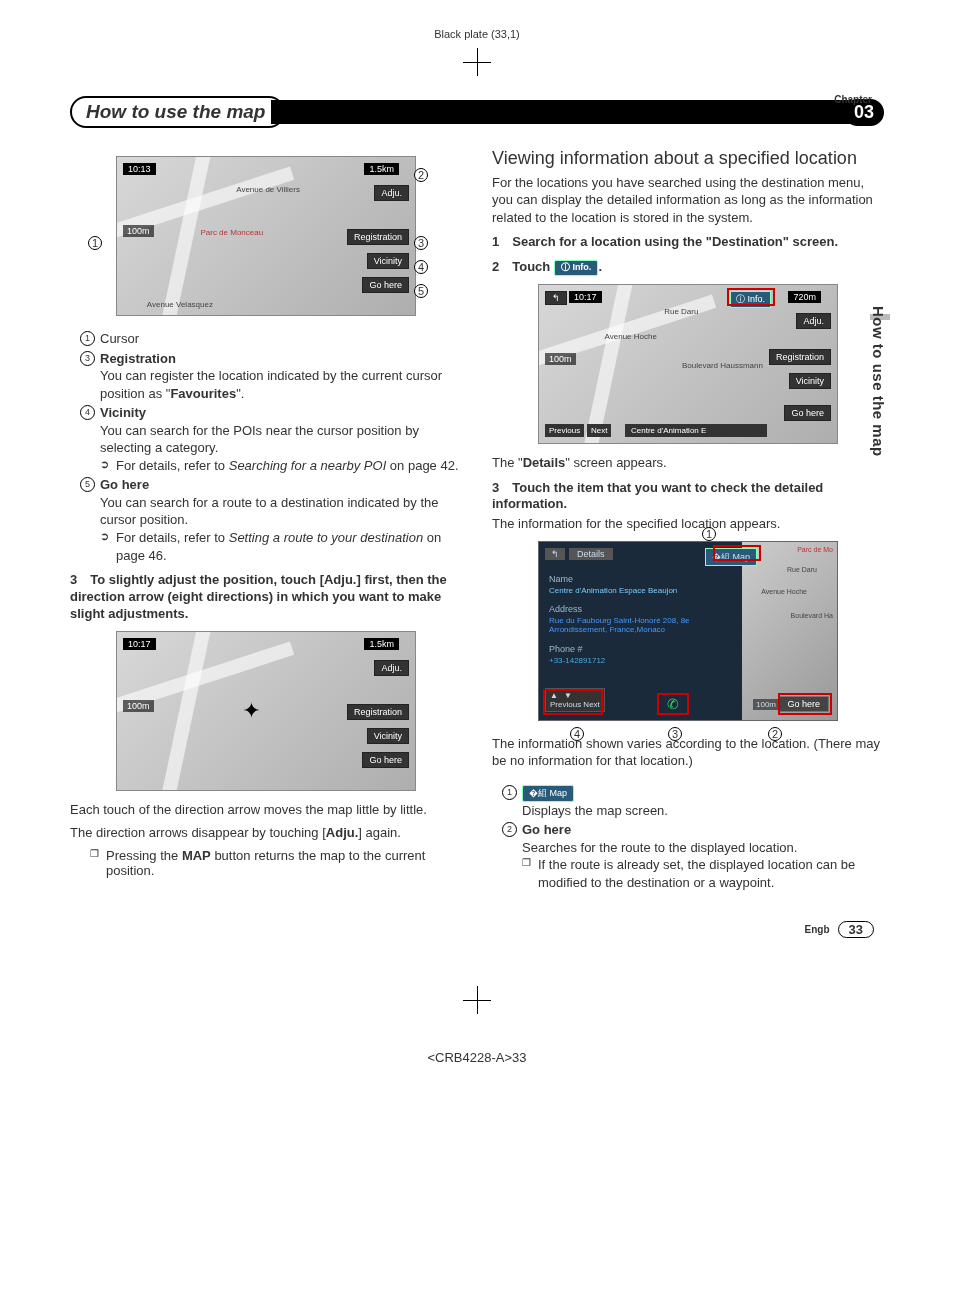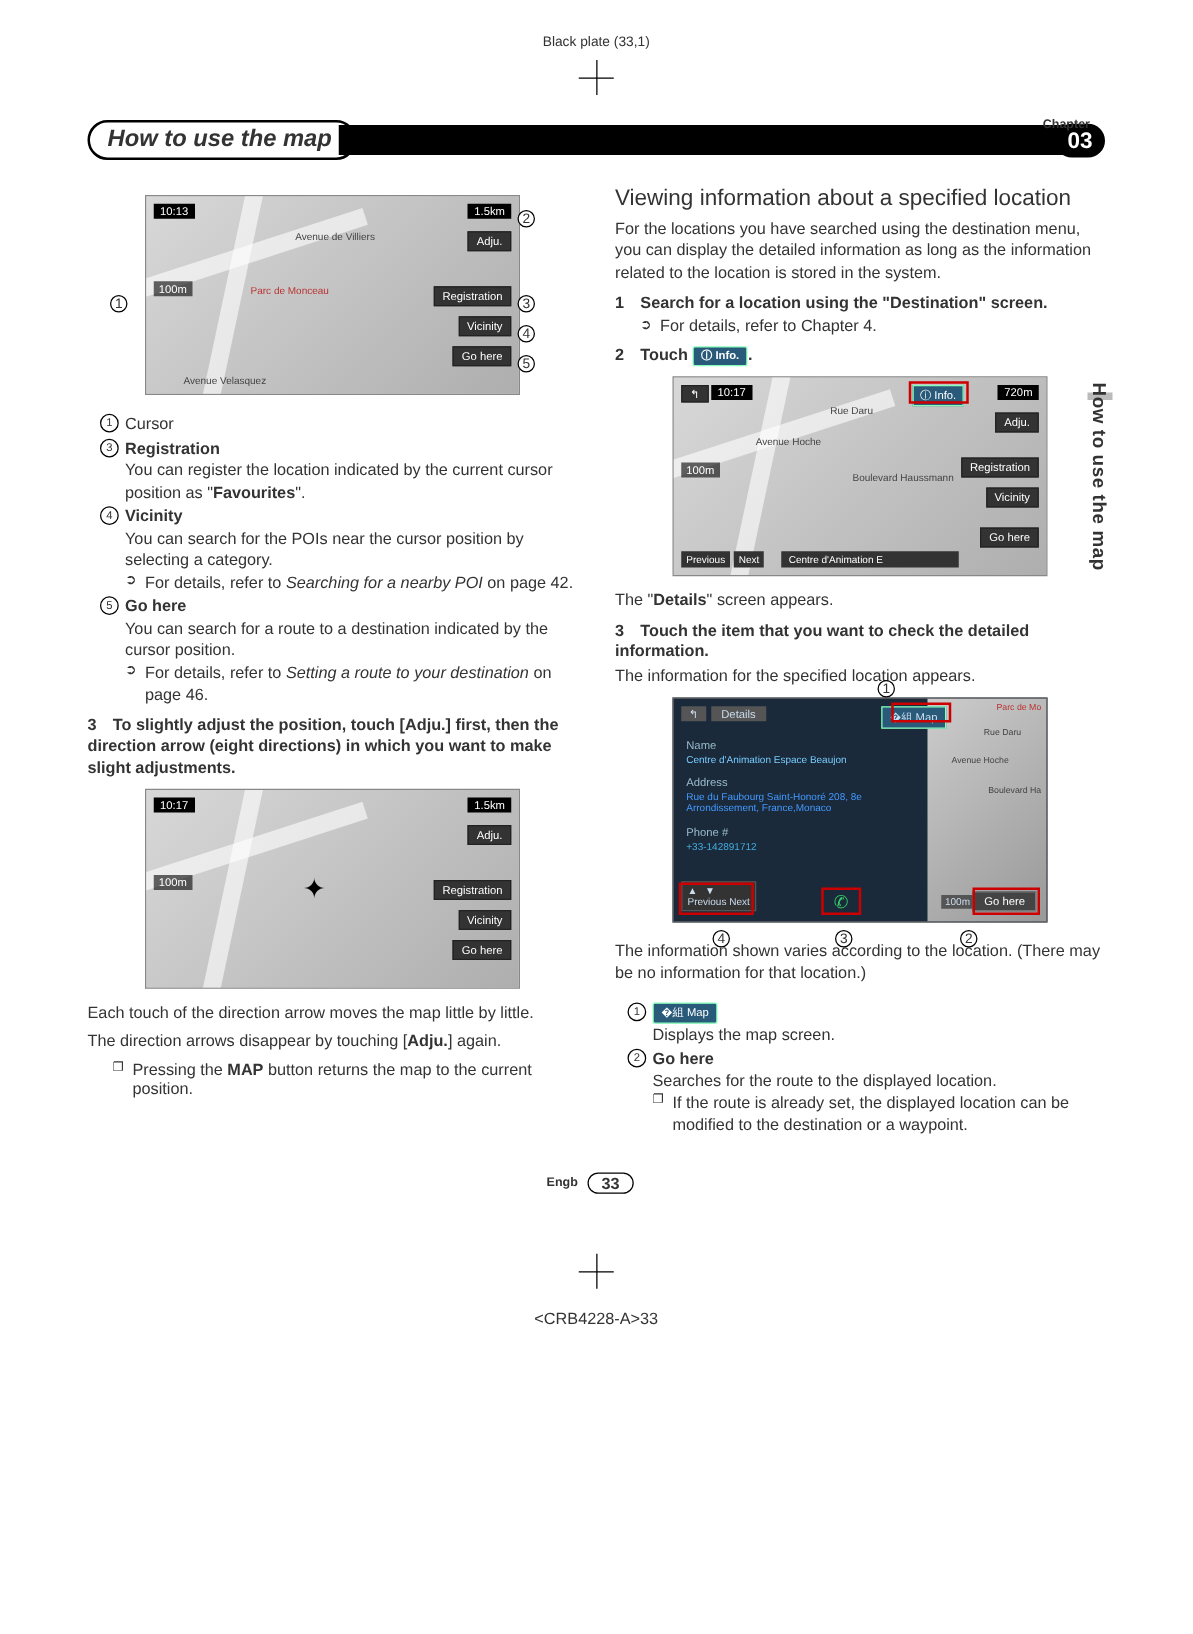--- a/index.html
+++ b/index.html
@@ -16,42 +16,42 @@
 .title-fill{flex:1;height:24px;background:#000;margin-left:-14px}
 .chapter-num{background:#000;color:#fff;font-weight:bold;font-size:18px;border-radius:14px;padding:1px 8px;margin-left:-12px;border:2px solid #000}
 .side-tab{position:absolute;left:870px;top:210px;writing-mode:vertical-rl;font-weight:bold;font-size:15px;letter-spacing:.5px}
 .side-accent{position:absolute;left:870px;top:218px;width:20px;height:6px;background:#bbb}
 .cols{display:flex;gap:30px}
 .col{flex:1;min-width:0}
 .fig{width:300px;height:160px;background:linear-gradient(135deg,#d8d8d8,#aeaeae);border:1px solid #888;margin:8px auto 10px;position:relative;overflow:hidden}
 .fig .road{position:absolute;background:#fff;opacity:.6}
 .fig .btn{position:absolute;right:6px;background:#333;color:#fff;font-size:9px;padding:2px 6px;border:1px solid #222}
 .fig .clock{position:absolute;left:6px;top:6px;background:#000;color:#fff;font-size:9px;padding:1px 5px}
-.fig .dist{position:absolute;right:6px;top:6px;background:#000;color:#fff;font-size:9px;padding:1px 5px}
+.fig .dist{position:absolute;right:16px;top:6px;background:#000;color:#fff;font-size:9px;padding:1px 5px}
 .fig .scale{position:absolute;left:6px;top:68px;background:rgba(0,0,0,.6);color:#fff;font-size:9px;padding:1px 4px}
 .callout{position:absolute;font-size:11px;border:1px solid #000;border-radius:50%;width:14px;height:14px;line-height:12px;text-align:center;background:#fff}
 ol.circled{list-style:none;margin:14px 0 6px 10px}
 ol.circled>li{position:relative;padding-left:20px;margin-bottom:2px;line-height:1.35}
 ol.circled>li::before{content:attr(data-num);position:absolute;left:0;top:1px;width:13px;height:13px;border:1px solid #000;border-radius:50%;font-size:9px;line-height:13px;text-align:center}
 .sub{margin-left:20px}
 .arrow-item{position:relative;padding-left:16px}
 .arrow-item::before{content:"➲";position:absolute;left:0;font-size:11px}
 .box-item{position:relative;padding-left:16px}
 .box-item::before{content:"❐";position:absolute;left:0;font-size:10px}
 .bold{font-weight:bold}
 .ital{font-style:italic}
 h2.sec{font-weight:normal;font-size:18px;margin:0 0 4px;line-height:1.2}
 .bodytext{line-height:1.35;margin-bottom:6px}
 .step{font-weight:bold;margin:8px 0 2px;line-height:1.3}
 .inline-btn{display:inline-block;background:#2a5a7a;color:#fff;font-size:9px;padding:1px 6px;border:1px solid #8fb;border-radius:2px;vertical-align:middle}
 .inline-map-btn{display:inline-block;background:#2a5a7a;color:#fff;font-size:9px;padding:1px 6px;border:1px solid #8fb;border-radius:2px;vertical-align:middle}
-.footer{display:flex;justify-content:center;align-items:center;gap:8px;margin-top:24px;padding-right:10px}
+.footer{display:flex;justify-content:flex-end;align-items:center;gap:8px;margin-top:24px;padding-right:10px}
 .footer .lang{font-size:10px;font-weight:bold}
 .footer .pn{border:1.5px solid #000;border-radius:12px;padding:0 10px;font-weight:bold;font-size:13px}
-.bottom-id{text-align:center;margin:16px 0 0;font-size:13px}
+.bottom-id{text-align:center;margin:36px 0 0;font-size:13px}
 .red-box{border:2px solid #c00;position:absolute}
 .det-fig{width:300px;height:180px;margin:8px auto 6px;background:#1a2a3a;position:relative;border:1px solid #666;color:#cde;font-size:9px}
 .det-fig .hdr{position:absolute;left:30px;top:6px;background:#555;padding:1px 8px}
 .det-fig .back{position:absolute;left:6px;top:6px;background:#555;padding:1px 6px}
 .det-fig .map-btn{position:absolute;right:80px;top:6px;background:#2a5a7a;border:1px solid #8fb;padding:1px 6px}
 .det-fig .label{position:absolute;left:10px;font-size:9px;color:#9bc}
 .det-fig .val{position:absolute;left:10px;font-size:8px;color:#4ad}
 .det-fig .go{position:absolute;right:8px;bottom:8px;background:#444;border:1px solid #777;padding:2px 8px;color:#fff}
 .det-fig .phone{position:absolute;left:128px;bottom:8px;color:#3c6;font-size:14px}
 .det-fig .pn-box{position:absolute;left:6px;bottom:8px;background:#333;border:1px solid #555;padding:2px 4px;font-size:8px}
@@ -135,21 +135,20 @@
 
       <p class="bodytext">Each touch of the direction arrow moves the map little by little.</p>
       <p class="bodytext"><span>The direction arrows disappear by touching [</span><span class="bold">Adju.</span><span>] again.</span></p>
       <div class="sub box-item"><span>Pressing the </span><span class="bold">MAP</span><span> button returns the map to the current position.</span></div>
     </div>
 
     <div class="col">
       <h2 class="sec">Viewing information about a specified location</h2>
       <p class="bodytext">For the locations you have searched using the destination menu, you can display the detailed information as long as the information related to the location is stored in the system.</p>
       <p class="step">1 Search for a location using the "Destination" screen.</p>
-      <div class="sub arrow-item">For details, refer to Chapter 4.</div>
       <p class="step"><span>2 Touch </span><span class="inline-btn">ⓘ Info.</span><span>.</span></p>
 
       <div class="fig">
         <div class="road road1"></div>
         <div class="road road2"></div>
         <div class="clock" style="left:30px">10:17</div>
         <div class="btn" style="left:6px;top:6px;right:auto;padding:1px 6px">↰</div>
         <div class="dist">720m</div>
         <div class="scale">100m</div>
         <div style="position:absolute;left:22%;top:30%;font-size:8px;color:#444">Avenue Hoche</div>

